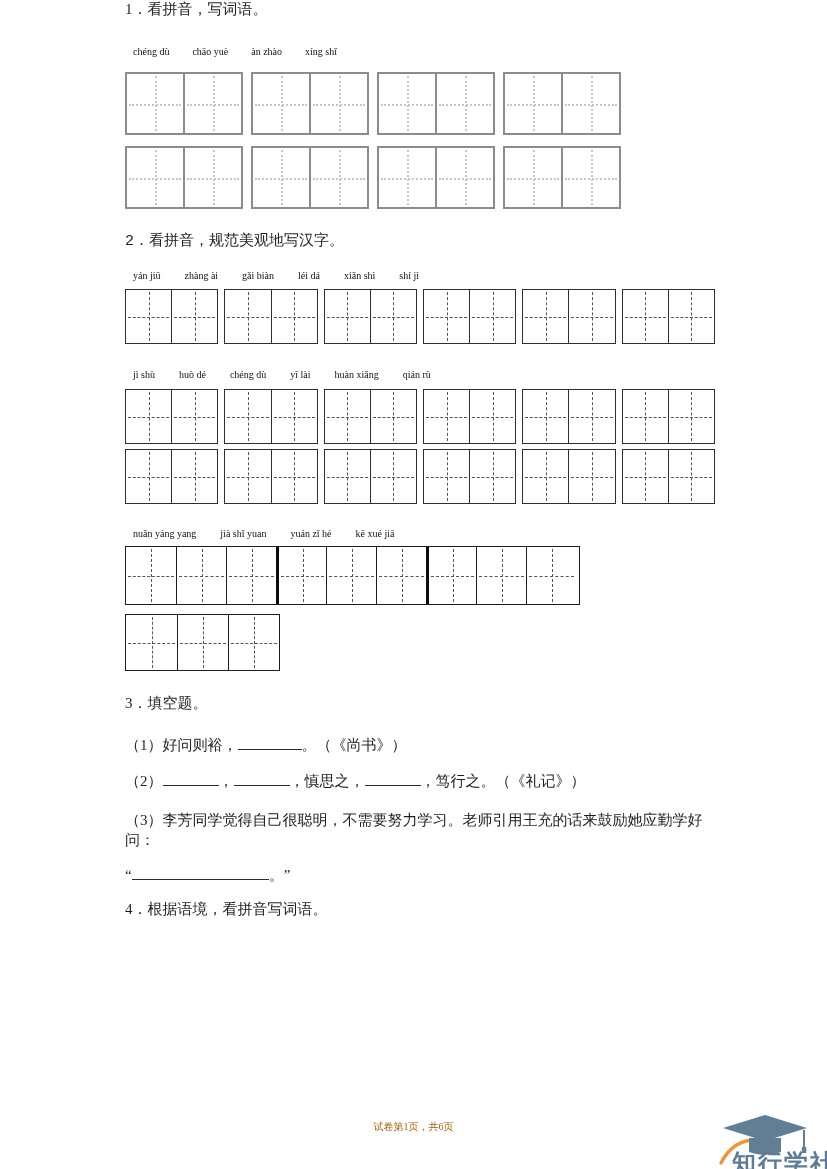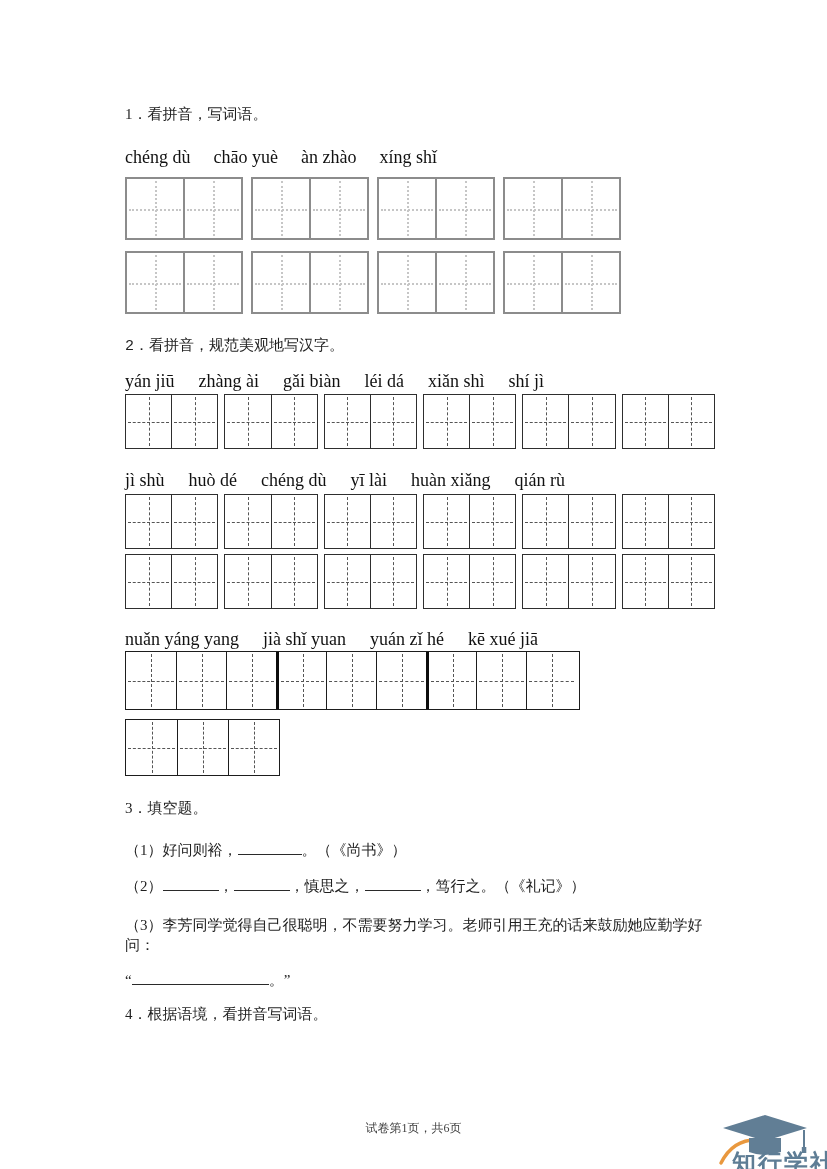--- a/index.html
+++ b/index.html
@@ -2,23 +2,23 @@
 <html><head>
 <meta charset="utf-8">
 <style>
   html,body { margin:0; padding:0; background:#fff; }
   .page {
     position:relative; width:827px; height:1169px; background:#ffffff;
     overflow:hidden; margin:0 auto;
     font-family:"Liberation Serif","DejaVu Serif",serif;
     color:#1f1f1f;
   }
-  .content { padding-top:105px; margin-left:125px; width:590px; }
+  .content { margin-left:125px; width:590px; }
   .qtitle { font-size:15px; line-height:18px; margin:0; }
-  .pinyin-row { display:flex; line-height:18px; font-size:18px; color:#111; }
+  .pinyin-row { display:flex; line-height:18px; font-size:10px; color:#111;margin-left:8px; }
   .pinyin-row.wide { gap:23px; margin-top:25px; }
   .pinyin-row.narrow { gap:24px; }
   .pinyin-word { white-space:nowrap; }
 
   
   .grid-row { display:flex; }
   .grid-row.q1 { gap:8px; margin-top:11px; }
   .grid-row.q2 { gap:6px; }
   .grid-group { display:flex; background:#fff; box-sizing:border-box; }
   .q1 .grid-group { width:118px; height:63px; border:2px solid #8c8c8c; }
@@ -37,21 +37,21 @@
   .long-grid .cell.group-start { border-left:3px solid #0d0d0d; }
   .short-grid { display:flex; width:153px; height:55px; border:1.5px solid #1d1d1d; margin-top:9px; }
   .short-grid .cell { flex:none; width:51px; }
   .short-grid .cell + .cell { border-left:1px solid #1d1d1d; }
 
   .fill-line { font-size:15px; line-height:20px; }
   .blank { display:inline-block; height:14px; border-bottom:1px solid #2a2a2a; vertical-align:baseline; }
   .blank.b62 { width:64px; } .blank.b55 { width:56px; } .blank.b135 { width:137px; }
 
   .footer { position:absolute; left:0; right:0; top:1120px; text-align:center;
-            font-size:12px; color:#404040; }
+            font-size:10px; color:#a16207; }
 
   .logo { position:absolute; right:0; bottom:0; width:127px; height:59px; overflow:hidden; }
   .logo svg { position:absolute; left:18px; top:2px; }
   .logo-text { position:absolute; left:32px; top:37px; font-size:24px; font-weight:bold;
                color:#5e7d95; letter-spacing:2px; white-space:nowrap;
                font-family:"Liberation Sans","DejaVu Sans",sans-serif; }
 
   .mt27 { margin-top:27px; } .mt24 { margin-top:24px;font-family:Liberation Mono, monospace; } .mt16 { margin-top:16px; }
   .mt22 { margin-top:22px; } .mt18 { margin-top:18px; } .mt21 { margin-top:21px; }
   .mt15 { margin-top:23px; } .mt19 { margin-top:19px; } .mt13 { margin-top:13px; }

